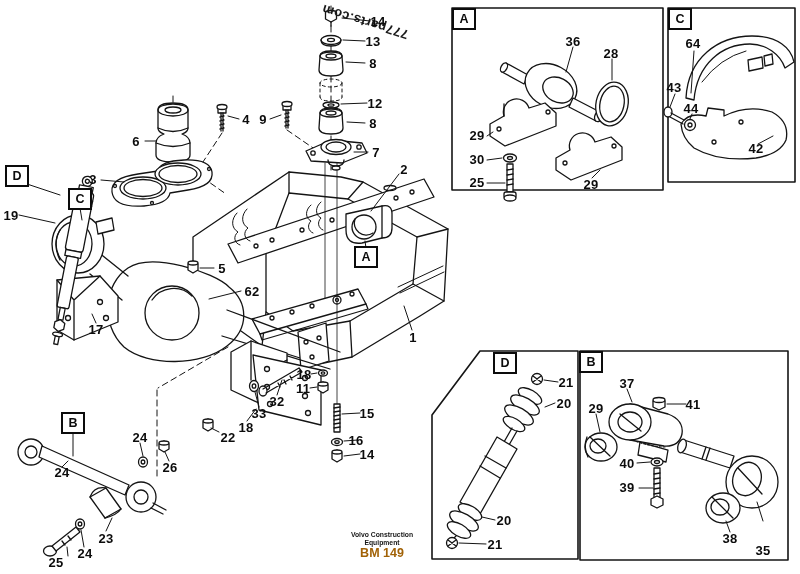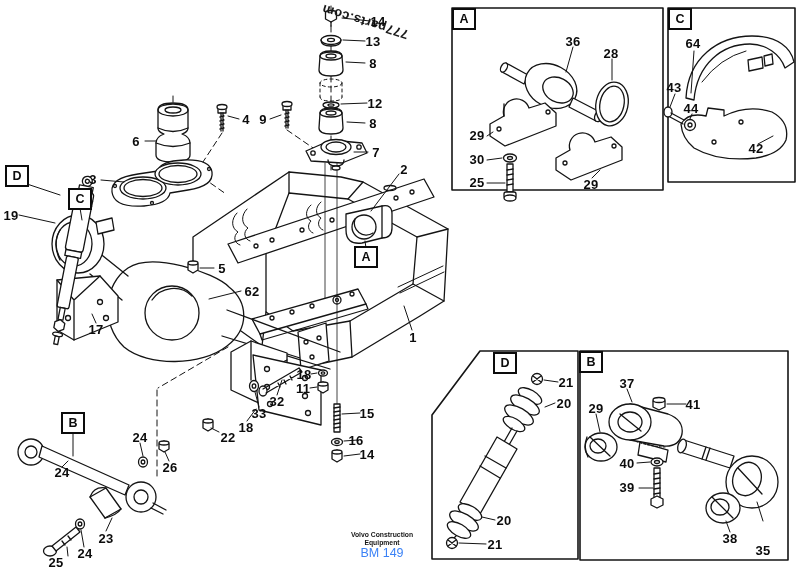--- a/index.html
+++ b/index.html
@@ -9,21 +9,21 @@
   .co{position:absolute;transform:translate(-50%,-50%);font-weight:bold;
       font-size:13px;color:#0c0c0c;white-space:nowrap;letter-spacing:.2px;}
   .refbox{position:absolute;transform:translate(-50%,-50%);width:20px;height:18px;
       border:2px solid #0c0c0c;background:#fff;display:flex;align-items:center;
       justify-content:center;font-weight:bold;font-size:12.5px;color:#0c0c0c;}
   .wm{position:absolute;left:365px;top:22px;transform:translate(-50%,-50%) rotate(197deg);
       font-size:13px;font-weight:bold;color:#1a1a1a;letter-spacing:.5px;}
   .cap-sm{position:absolute;transform:translate(-50%,-50%);font-size:6.8px;
       font-weight:bold;color:#161616;white-space:nowrap;}
   .cap-code{position:absolute;transform:translate(-50%,-50%);font-size:12.5px;
-      font-weight:normal;color:#3b82f6;white-space:nowrap;}
+      font-weight:bold;color:#a16207;white-space:nowrap;}
 </style>
 </head>
 <body>
 
 <div id="canvas">
 
 <svg id="art" width="800" height="574" viewBox="0 0 800 574">
   <g stroke="#141414" fill="none" stroke-width="1.3" stroke-linejoin="round" stroke-linecap="round">
 
     <g stroke-width="1" stroke-dasharray="6,4">

